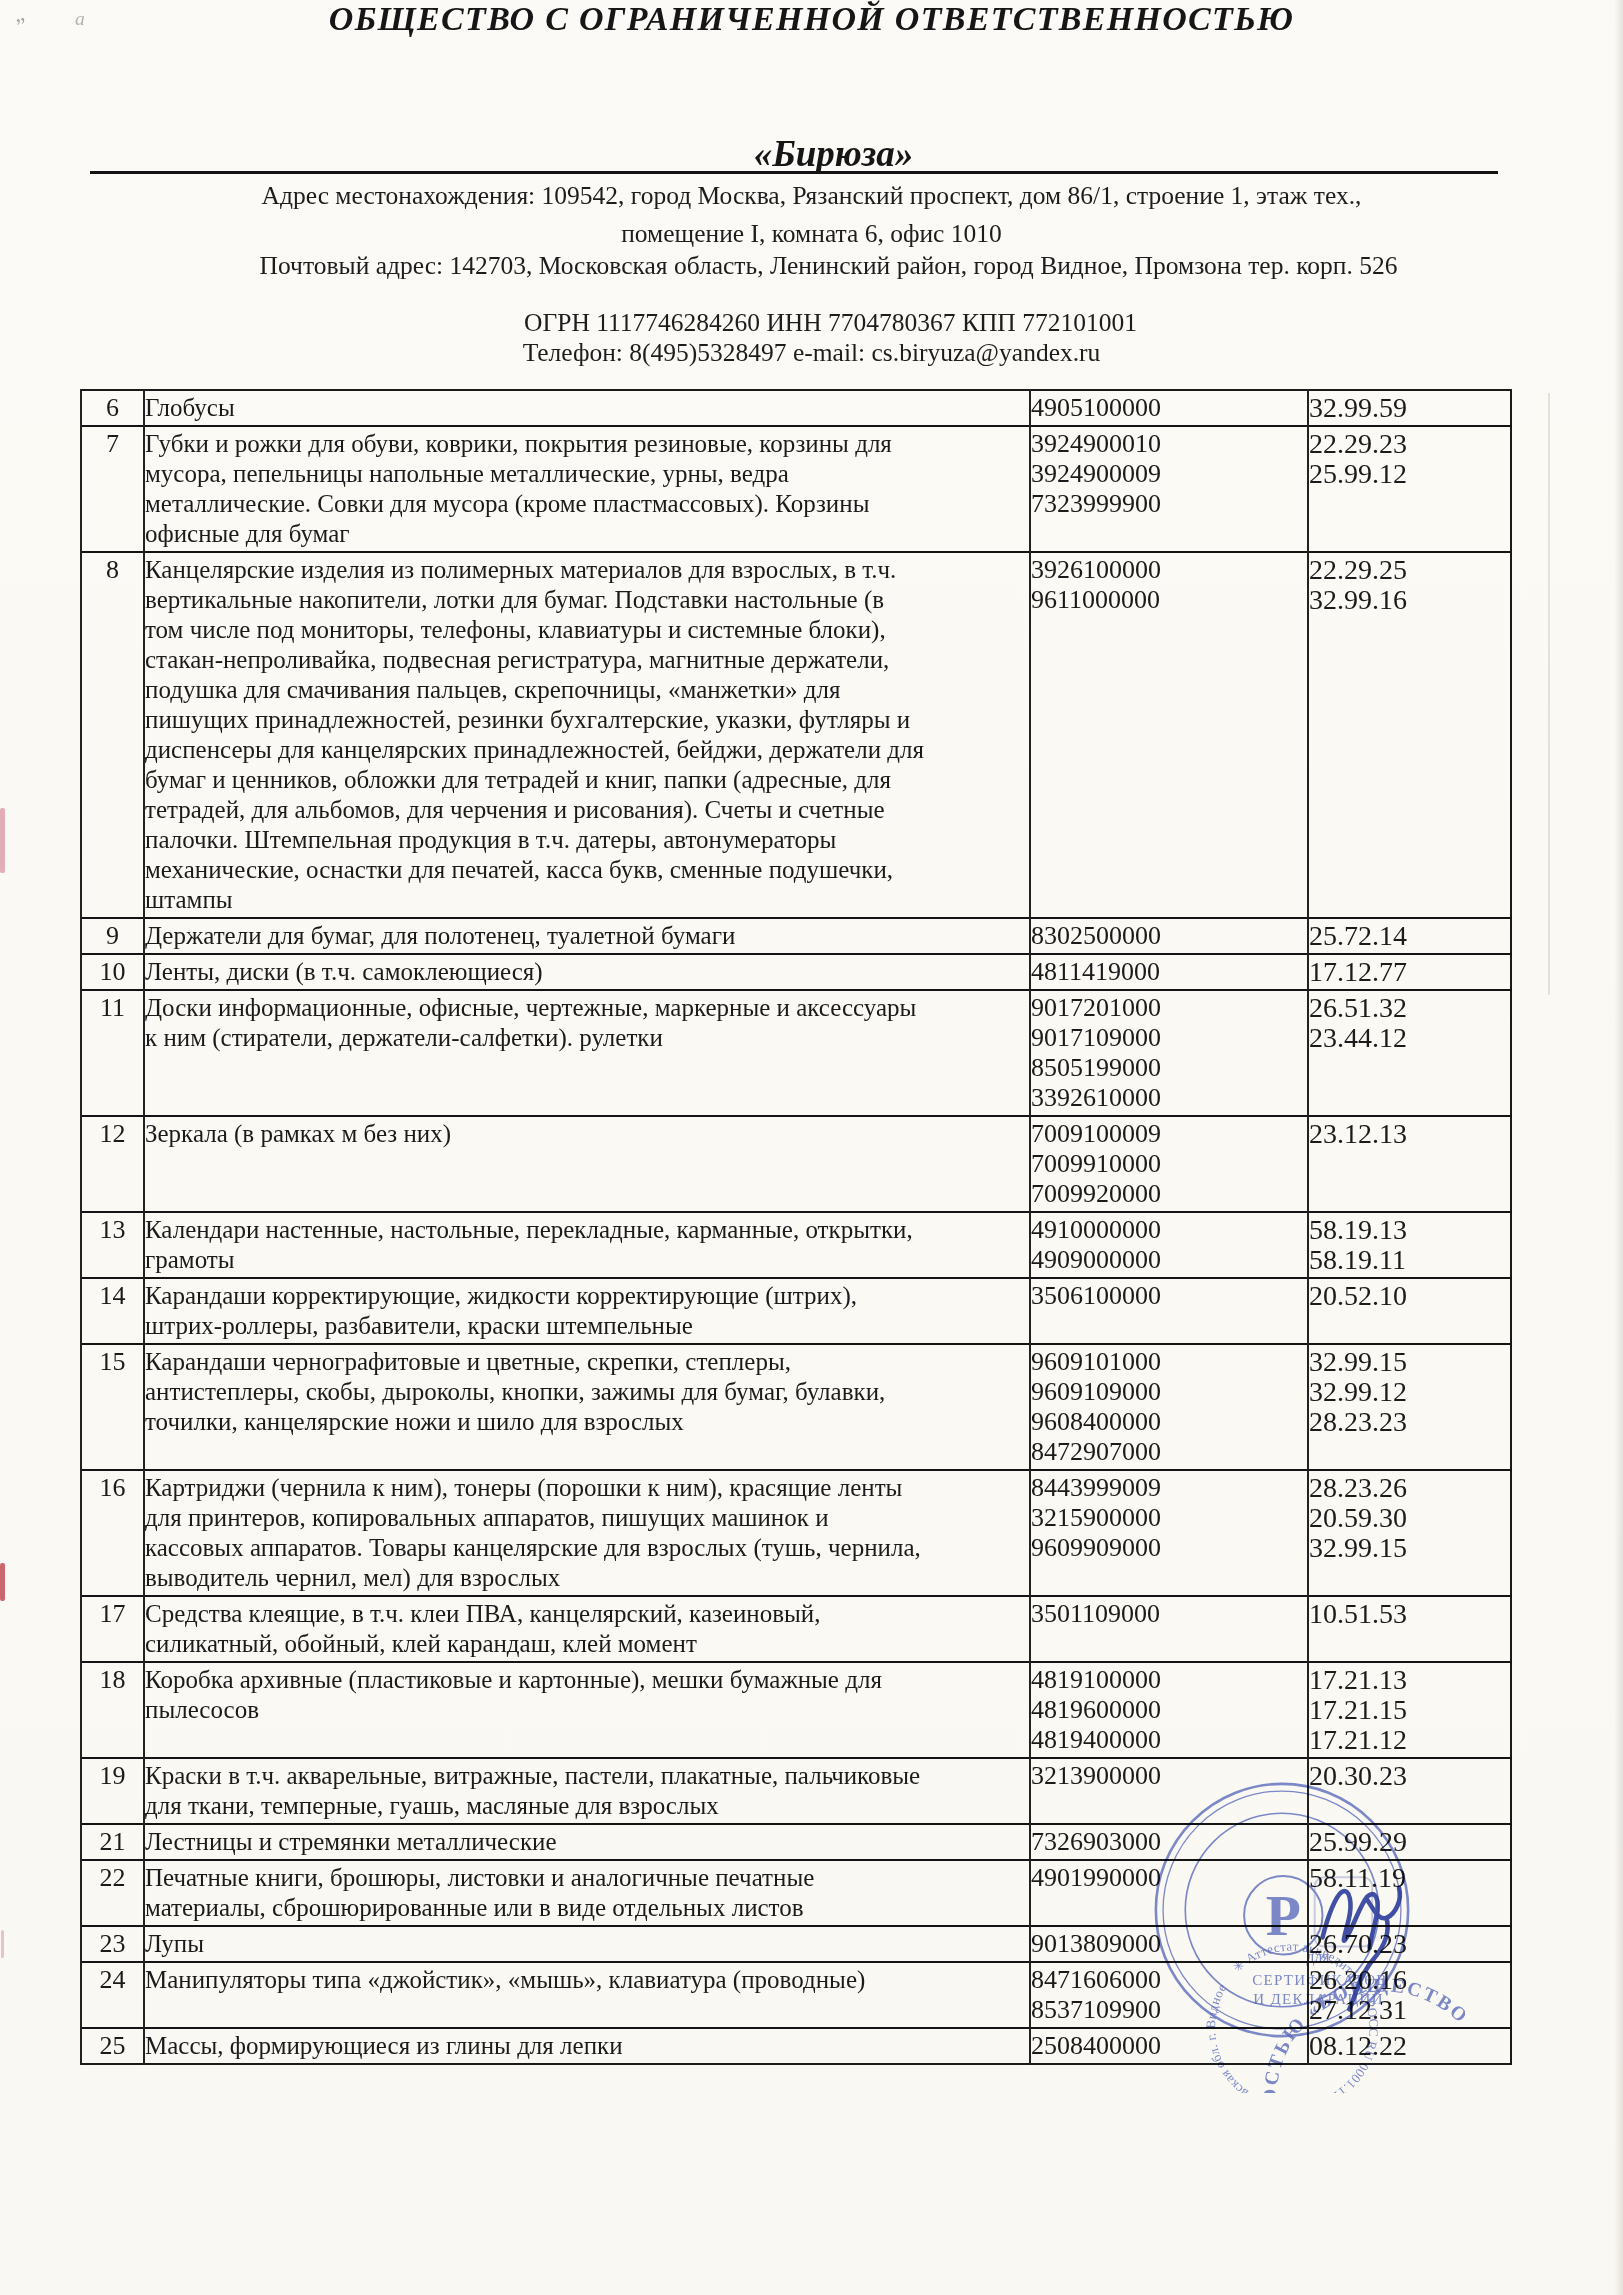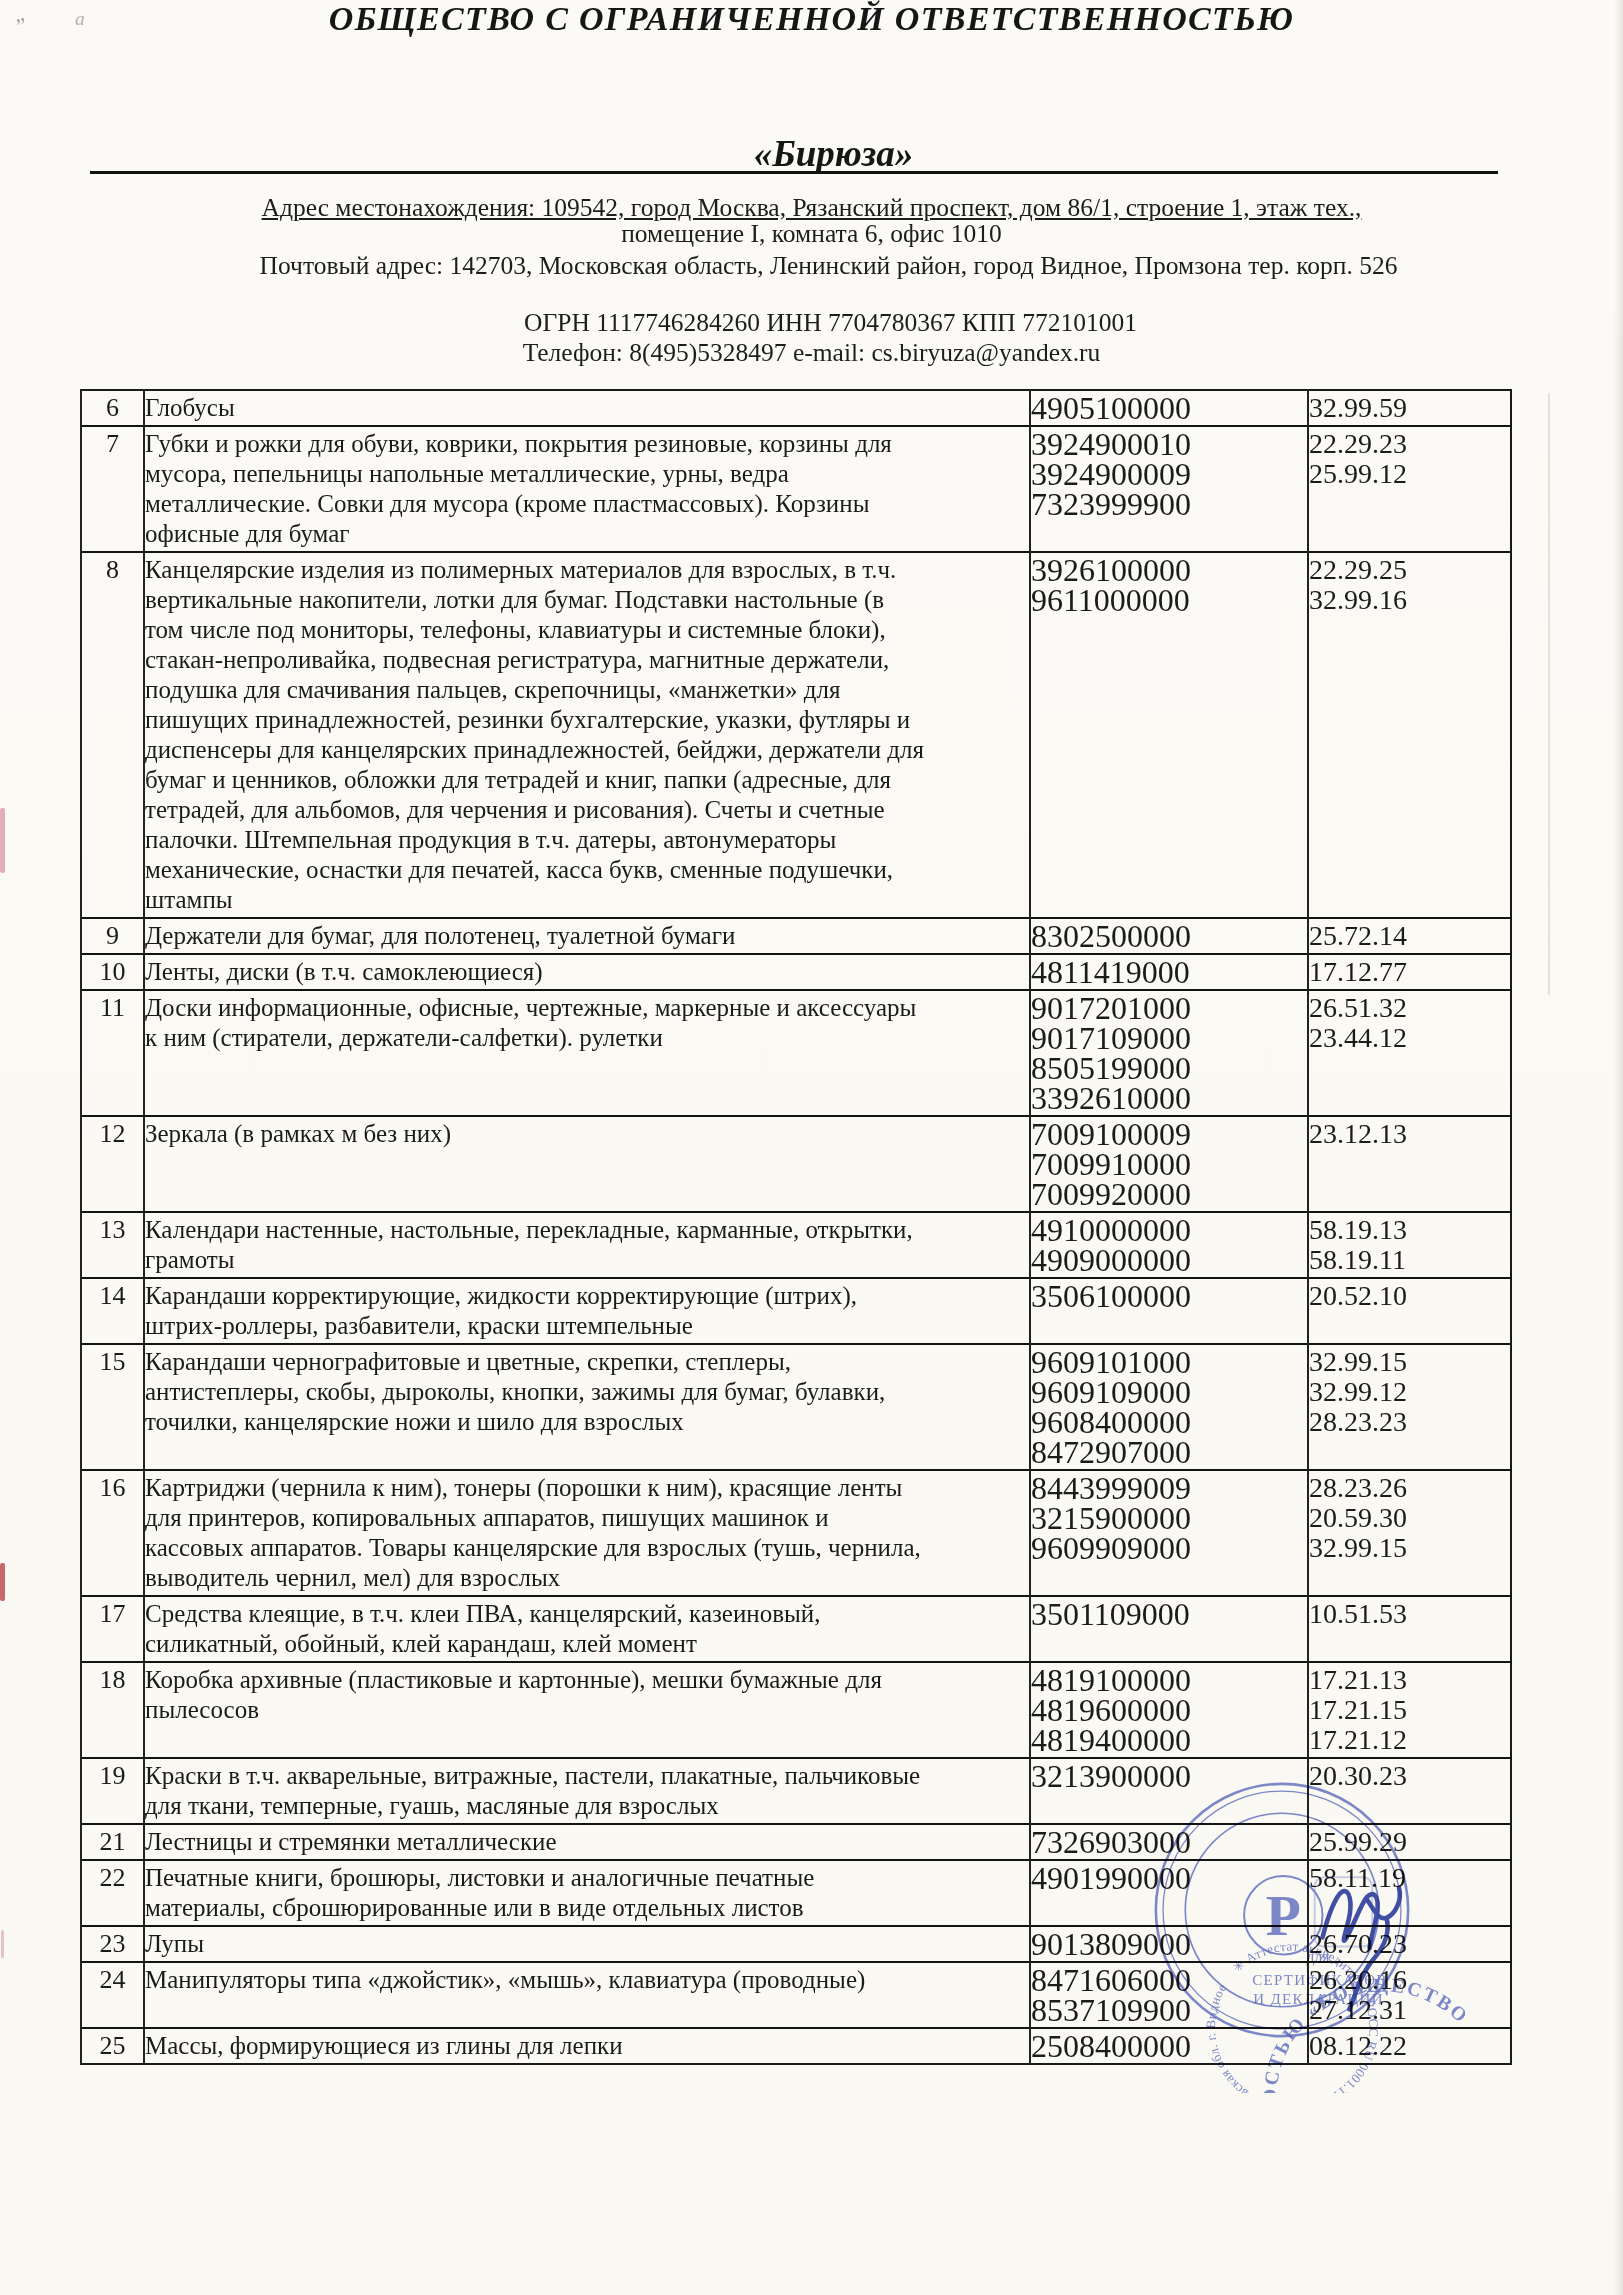--- a/index.html
+++ b/index.html
@@ -28,21 +28,21 @@
     margin-left:44px;
   }
   .title-rule {
     position:absolute; left:90px; top:171px;
     width:1408px; height:3.3px; background:#121212;
   }
   .addr {
     position:absolute; left:0; right:0;
     text-align:center; font-size:25.5px; line-height:31px; color:#1d1d1d;
   }
-  .addr1 { top:192px;text-decoration:underline; }
+  .addr1 { top:180px; }
   .addr2 { top:218px; }
   .addr3 { top:250px;margin-left:34px; }
   .addr4 { top:307px;padding-left:38px; }
   .addr5 { top:337px; }
   
   table.doc {
     position:absolute; left:80px; top:389px;
     width:1430px;
     border-collapse:collapse; table-layout:fixed;
     font-size:25px; line-height:30px;
@@ -50,21 +50,21 @@
   table.doc { border:2px solid #1a1a1a; }
   table.doc td {
     border-left:2px solid #222;
     border-top:2.6px solid #141414;
     vertical-align:top;
     padding:2px 0 2px 0;
   }
   table.doc tr:first-child td { border-top:none; }
   td.c-num { text-align:center; font-size:26px; }
   td.c-desc { padding-left:18.3px; padding-right:9.2px; white-space:pre-line; }
-  td.c-tn { padding-left:19.6px; font-size:32px; }
+  td.c-tn { padding-left:19.6px; font-size:26px; }
   td.c-okpd { padding-left:23.6px; font-size:28px;margin-top:24px; }
   td.c-tn div, td.c-okpd div { line-height:30px; }
   
   .stamp {
     position:absolute; left:1099px; top:1727px;
     width:366px; height:366px;
     mix-blend-mode:multiply;
     pointer-events:none;
   }
   

